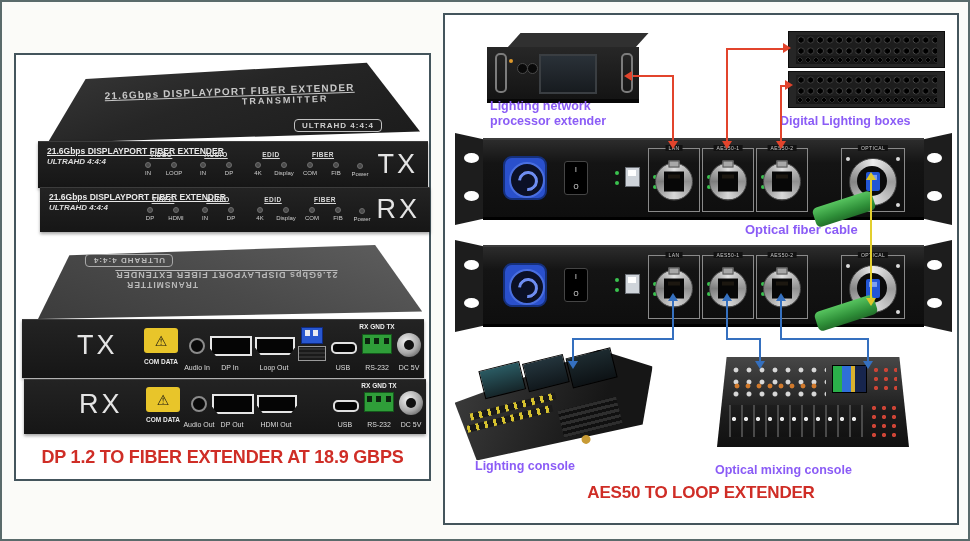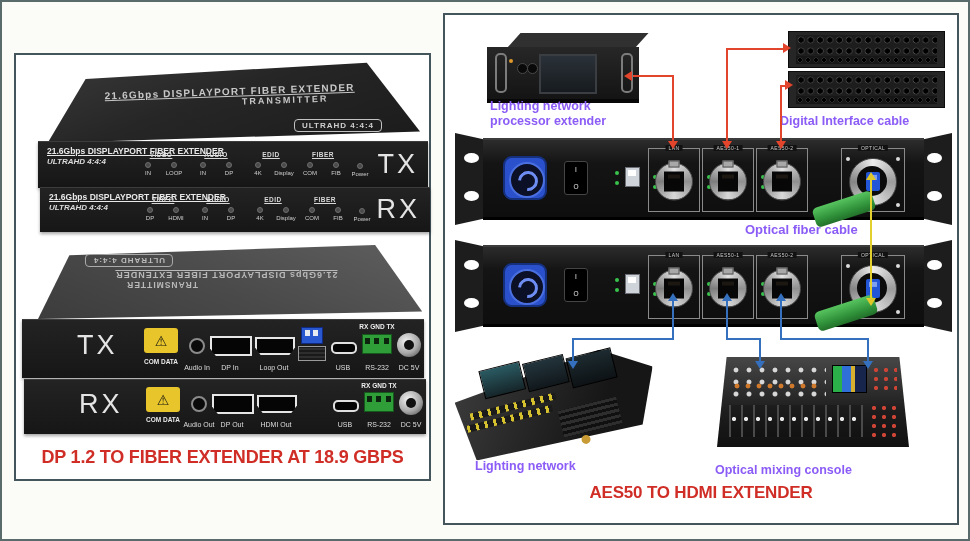--- a/index.html
+++ b/index.html
@@ -373,21 +373,21 @@
     <div class="abs" style="left:343px;top:16px;width:157px;height:80px;">
       <div class="ibx" style="top:0;">
           <div class="rows"></div>
           <div class="small"></div>
         </div>
       <div class="ibx" style="top:40px;">
           <div class="rows"></div>
           <div class="small"></div>
         </div>
     </div>
-    <div class="devlabel" style="left:335px;top:99px;width:170px;">Digital Interface cable</div>
+    <div class="devlabel" style="left:335px;top:99px;width:170px;">Digital Lighting boxes</div>
 
     <div class="rack" style="left:10px;top:118px;">
       <div class="ear l">
           <div class="hole" style="left:9px;top:20px;"></div>
           <div class="hole" style="left:9px;top:58px;"></div>
         </div>
       <div class="ear r">
           <div class="hole" style="left:17px;top:20px;"></div>
           <div class="hole" style="left:17px;top:58px;"></div>
         </div>
@@ -579,29 +579,29 @@
     <div class="lightcon" style="left:10px;top:338px;width:200px;height:102px;">
       <div class="lc-body"></div>
       <div class="lc-scr" style="left:14%;top:9%;width:20%;height:26%;background:linear-gradient(#2a5a62,#16262a);transform:rotate(-10deg);"></div>
       <div class="lc-scr" style="left:36%;top:5%;width:20%;height:26%;background:linear-gradient(#23343c,#11181c);transform:rotate(-10deg);"></div>
       <div class="lc-scr" style="left:58%;top:2%;width:22%;height:28%;background:linear-gradient(#1d2b30,#0d1215);transform:rotate(-10deg);"></div>
       <div class="lc-faders" style="left:7%;top:46%;width:44%;height:7%;"></div>
       <div class="lc-faders" style="left:5%;top:58%;width:44%;height:7%;"></div>
       <div class="lc-keys" style="left:52%;top:52%;width:30%;height:26%;"></div>
       <div class="lc-gold" style="left:62%;top:82%;"></div>
     </div>
-    <div class="devlabel" style="left:30px;top:444px;width:160px;">Lighting network</div>
+    <div class="devlabel" style="left:30px;top:444px;width:160px;">Lighting console</div>
 
     <div class="mixcon" style="left:272px;top:342px;width:192px;height:100px;">
       <div class="mc-body"></div>
       <div class="mc-knobs" style="left:7%;top:7%;width:50%;height:33%;"></div>
       <div class="mc-orange" style="left:8%;top:24%;width:46%;height:10%;"></div>
       <div class="mc-screen" style="left:60%;top:8%;width:17%;height:26%;"></div>
       <div class="mc-red" style="left:80%;top:8%;width:14%;height:30%;"></div>
       <div class="mc-faders" style="left:6%;top:48%;width:70%;height:32%;"></div>
       <div class="mc-caps" style="left:6%;top:58%;width:70%;height:10%;"></div>
       <div class="mc-red" style="left:79%;top:46%;width:16%;height:36%;"></div>
     </div>
     <div class="devlabel" style="left:270px;top:448px;width:196px;">Optical mixing console</div>
 
-    <div class="redcap" style="top:468px;font-size:17px;color:#cf2d26;">AES50 TO HDMI EXTENDER</div>
+    <div class="redcap" style="top:468px;font-size:17px;color:#cf2d26;">AES50 TO LOOP EXTENDER</div>
   </div>
 </div>
 
 </body></html>

